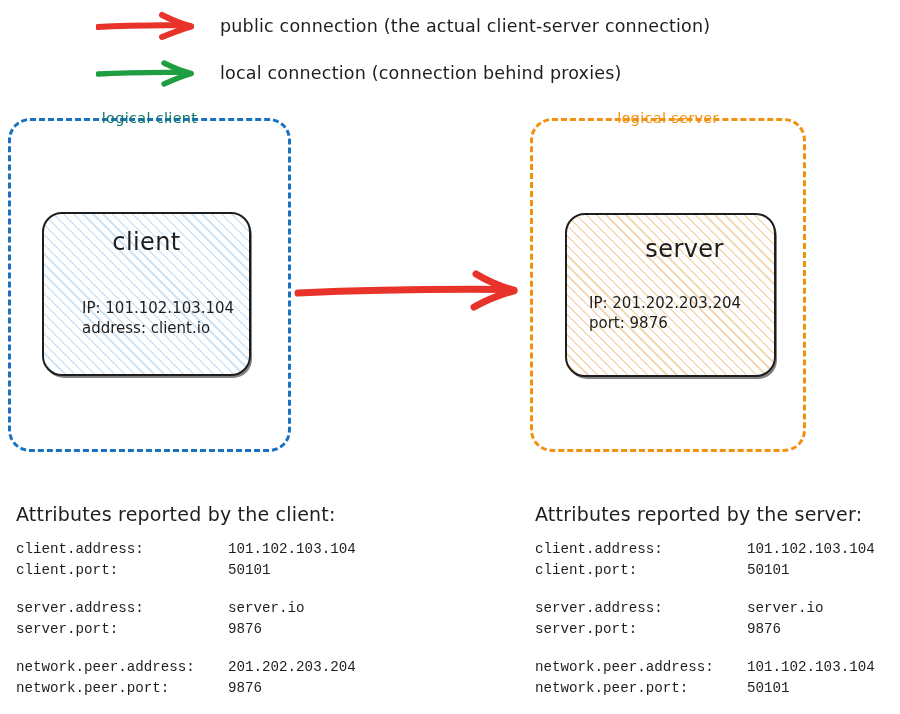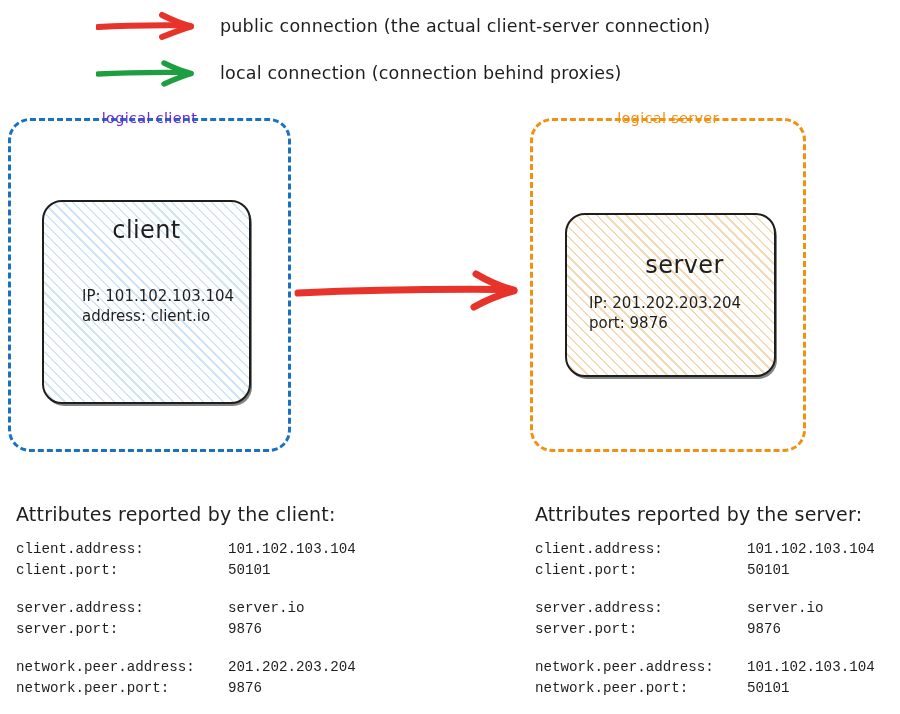--- a/index.html
+++ b/index.html
@@ -64,35 +64,35 @@
   }
   .logical-title {
     position: absolute;
     top: -11px;
     width: 100%;
     text-align: center;
     font-size: 14.5px;
     letter-spacing: 0.3px;
     white-space: nowrap;
   }
-  #logical-client-title { color: #6d28d9; }
+  #logical-client-title { color: #0f766e; }
   #logical-server-title { color: #f29111; }
 
   
   .node-box {
     position: absolute;
     border: 2.2px solid #1e1e1e;
     border-radius: 20px;
     box-sizing: border-box;
     box-shadow: 2px 3px 0 -1px rgba(30,30,30,0.55);
     overflow: hidden;
   }
   #client-node {
-    left: 42px; top: 200px;
-    width: 209px; height: 204px;
+    left: 42px; top: 212px;
+    width: 209px; height: 164px;
     background-color: #ffffff;
     background-image: repeating-linear-gradient(
        45deg,
        #cfe4f7 0px, #cfe4f7 1.6px,
        #ffffff 1.6px, #ffffff 7px);
   }
   #server-node {
     left: 565px; top: 213px;
     width: 211px; height: 164px;
     background-color: #ffffff;
@@ -103,21 +103,21 @@
   }
   .node-title {
     position: absolute;
     left: 0; right: 0;
     text-align: center;
     font-size: 24px;
     letter-spacing: 0.4px;
     color: #1e1e1e;
   }
   #client-node .node-title { top: 14px; }
-  #server-node .node-title { top: 36px; margin-left: 28px; }
+  #server-node .node-title { top: 20px; margin-left: 28px; }
 
   .node-lines {
     position: absolute;
     font-size: 15px;
     line-height: 20px;
     color: #1e1e1e;
     white-space: nowrap;
   }
   #client-node .node-lines { left: 38px; top: 84px; }
   #server-node .node-lines { left: 22px; top: 78px; }

